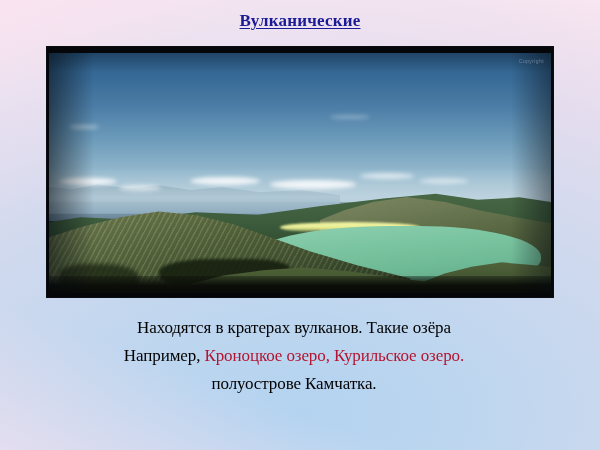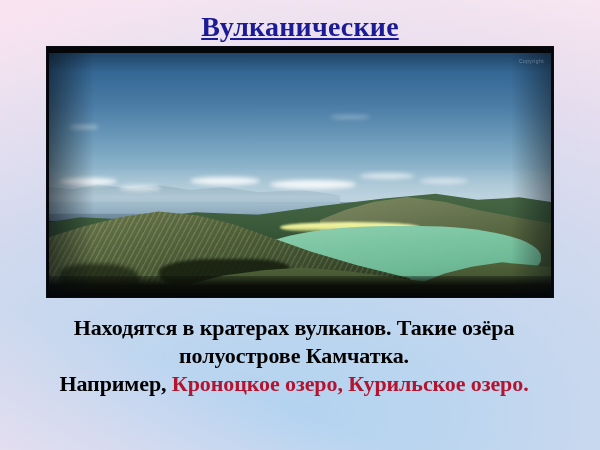--- a/index.html
+++ b/index.html
@@ -33,21 +33,21 @@
 
   
   .title-wrap {
     position: absolute;
     top: 12px; left: 0; right: 0;
     text-align: center;
     z-index: 4;
   }
   .title {
     display: inline-block;
-    font-size: 28px;
+    font-size: 17px;
     font-weight: bold;
     color: #1b1b96;
     text-decoration: underline;
     text-underline-offset: 2px;
     letter-spacing: .2px;
     line-height: 1.05;
   }
 
   
   .photo-frame {
@@ -188,22 +188,22 @@
     user-select:none;
   }
 
   
   .body-text {
     position: absolute;
     left: 4px;
     right: 16px;
     top: 314px;
     text-align: center;
-    font-size: 22px;
-    font-weight: bold;
+    font-size: 17px;
+    font-weight: normal;
     color: #000000;
     line-height: 28px;
     letter-spacing: -0.1px;
     z-index: 4;
   }
   .accent-red { color: #b51430; }
   .para { margin: 0; }
 </style>
 </head>
 <body>
@@ -248,17 +248,17 @@
 
       <div class="photo-bottom-dark"></div>
       <div class="photo-vignette"></div>
 
       <div class="watermark">Copyright</div>
     </div>
   </div>
 
   <div class="body-text">
     <p class="para">Находятся в кратерах вулканов. Такие озёра</p>
+    <p class="para"><span>Например, </span><span class="accent-red">Кроноцкое озеро, Курильское озеро.</span></p>
     <p class="para">полуострове Камчатка.</p>
-    <p class="para"><span>Например, </span><span class="accent-red">Кроноцкое озеро, Курильское озеро.</span></p>
   </div>
 
 </div>
 
 </body></html>

